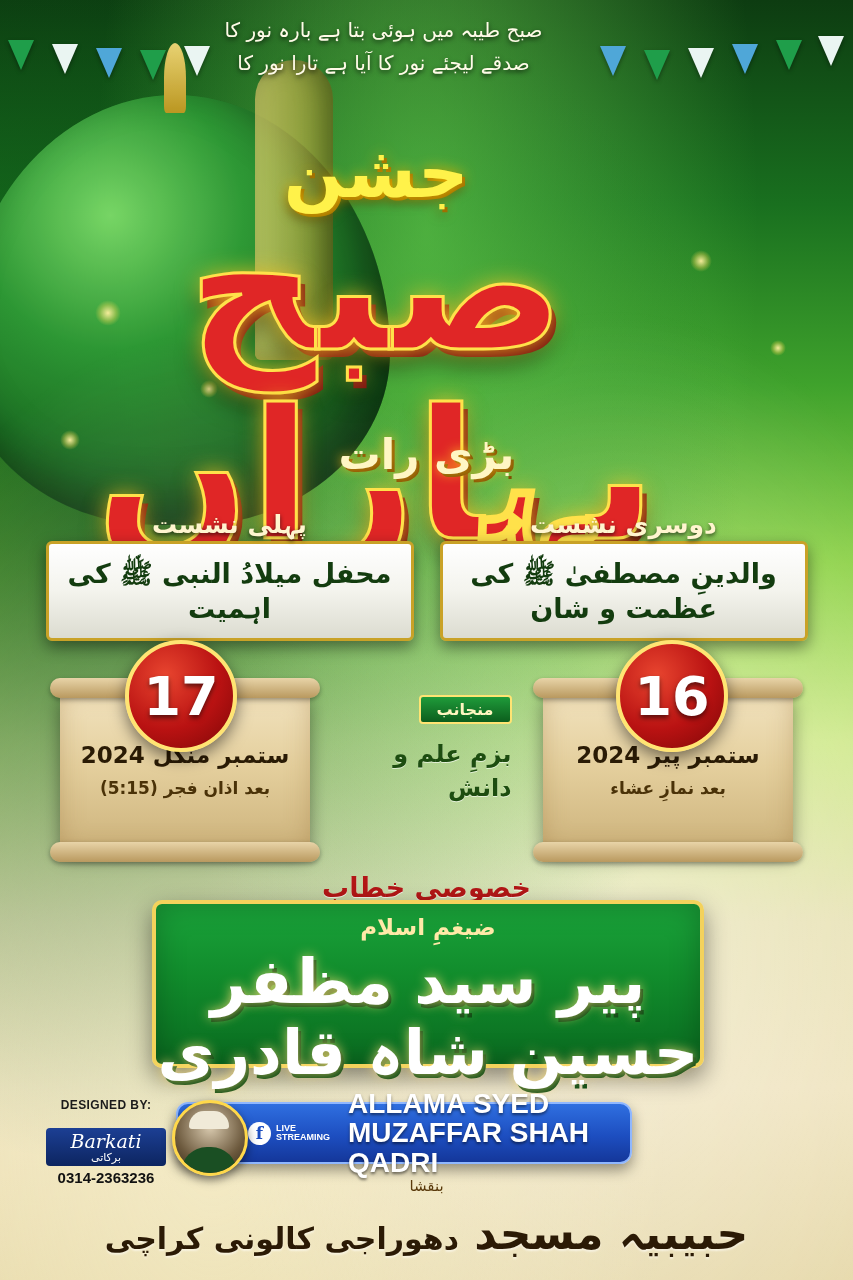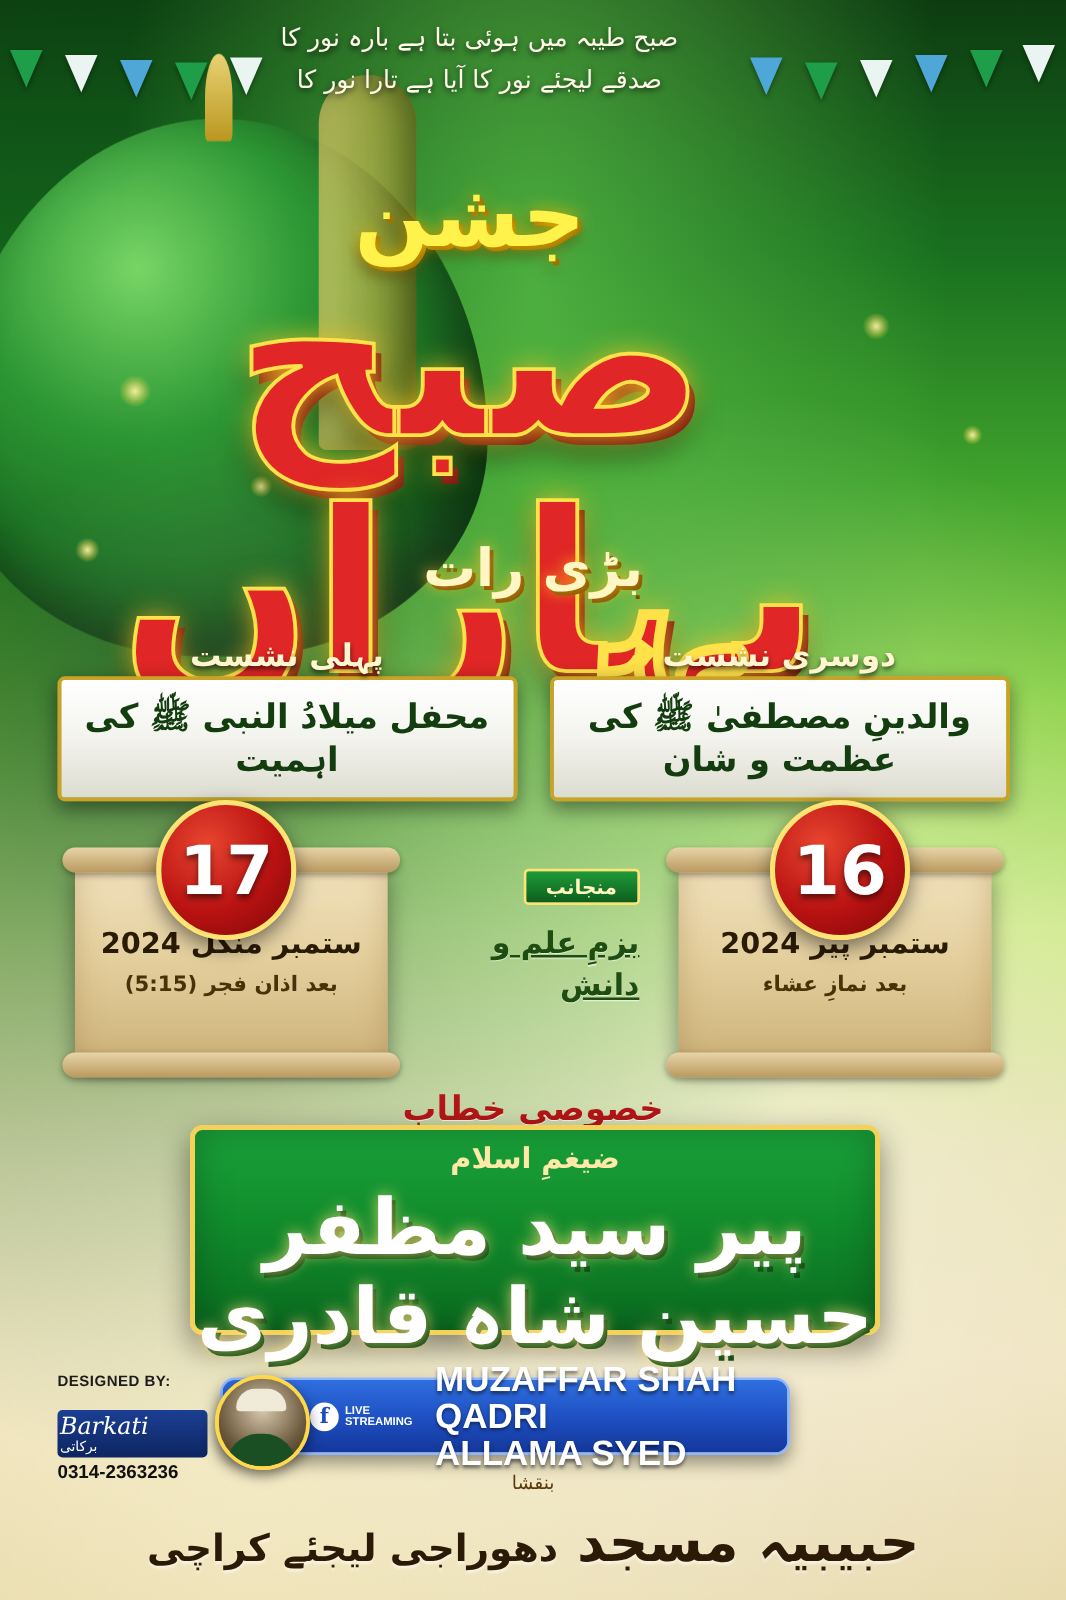--- a/index.html
+++ b/index.html
@@ -285,21 +285,20 @@
     font-family: "DejaVu Sans", sans-serif;
   }
   .center-title {
     margin-top: 14px;
     font-size: 24px;
     font-weight: bold;
     color: #1d4d10;
     line-height: 1.4;
     text-shadow: 0 1px 0 rgba(255,255,255,0.6);
     font-family: "DejaVu Sans", sans-serif;
-    text-decoration: underline;
   }
 
   
   .speaker-head {
     position: absolute;
     top: 872px;
     left: 0;
     width: 853px;
     text-align: center;
     direction: rtl;
@@ -339,20 +338,21 @@
     text-shadow: 0 0 12px rgba(255,225,120,0.8), 3px 4px 0 #064512;
     font-family: "DejaVu Sans", sans-serif;
   }
 
   
   .designer {
     position: absolute;
     left: 46px;
     top: 1098px;
     width: 120px;
+    text-align: center;
   }
   .designer-label {
     font-size: 12px;
     font-weight: bold;
     color: #1b1b1b;
     letter-spacing: 0.4px;
     font-family: "Liberation Sans", sans-serif;
   }
   .designer-card {
     margin-top: 16px;
@@ -587,24 +587,24 @@
       <div class="robe"></div>
     </div>
     <div class="fb-badge">
       <div class="fb-circle">f</div>
       <div class="fb-text">
         <div>LIVE</div>
         <div>STREAMING</div>
       </div>
     </div>
     <div class="live-name">
+      <div>ALLAMA SYED</div>
       <div>MUZAFFAR SHAH QADRI</div>
-      <div>ALLAMA SYED</div>
     </div>
   </div>
 
   <div class="venue-logo">بنقشا</div>
   <div class="venue">
     <span>حبیبیہ مسجد</span>
-    <span class="sub">دھوراجی لیجئے کراچی</span>
+    <span class="sub">دھوراجی کالونی کراچی</span>
   </div>
 
 </div>
 
 </body></html>

